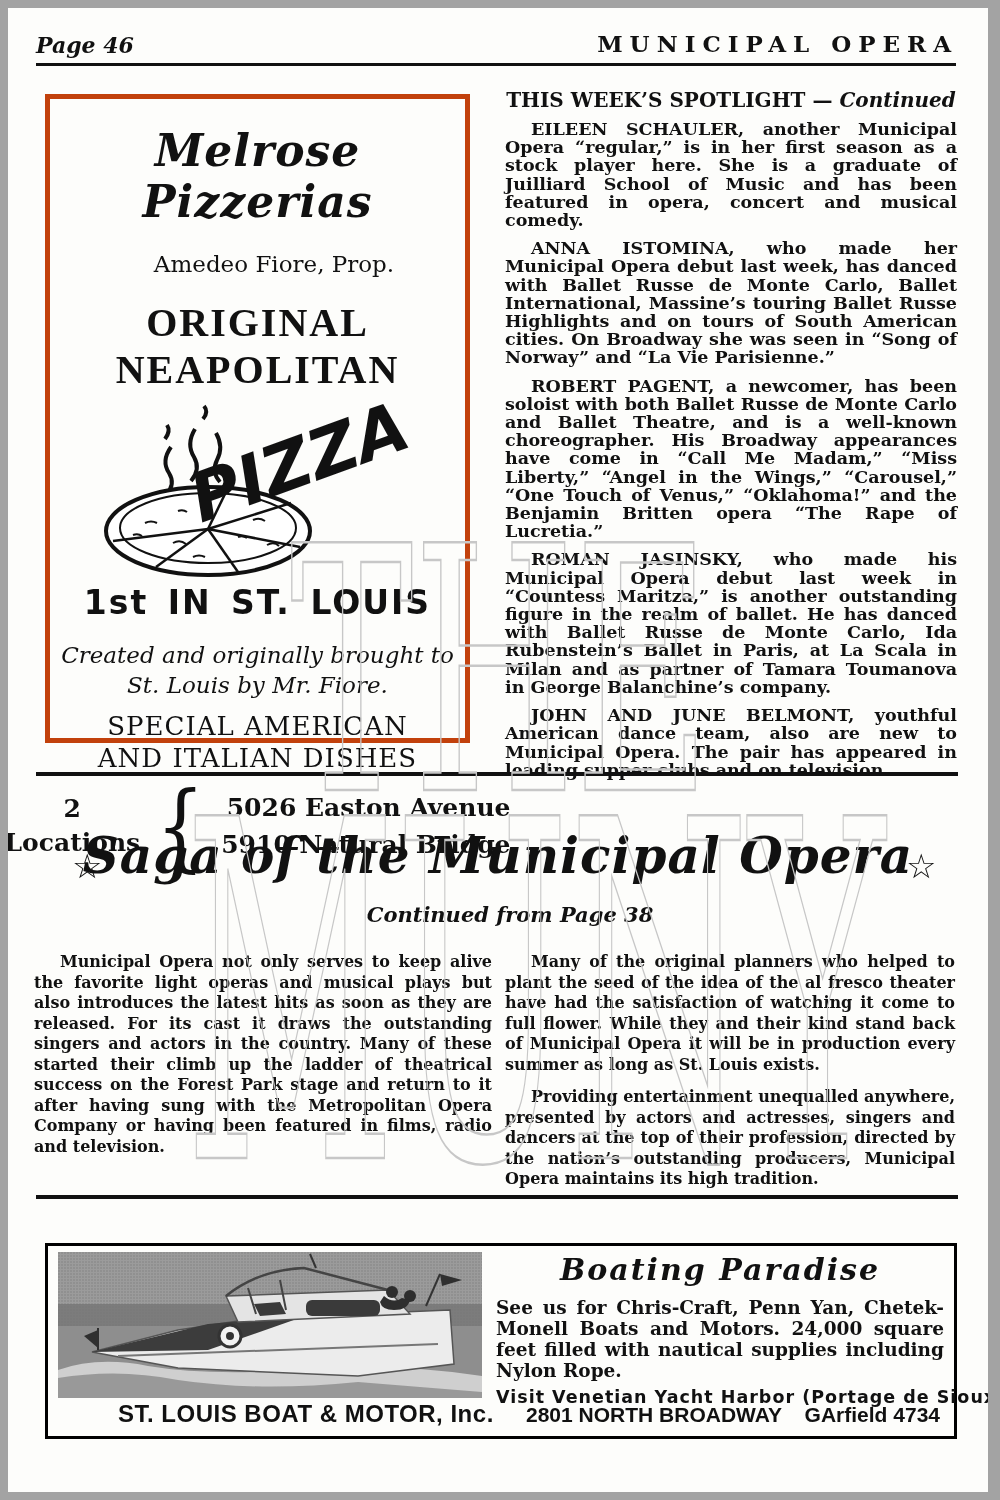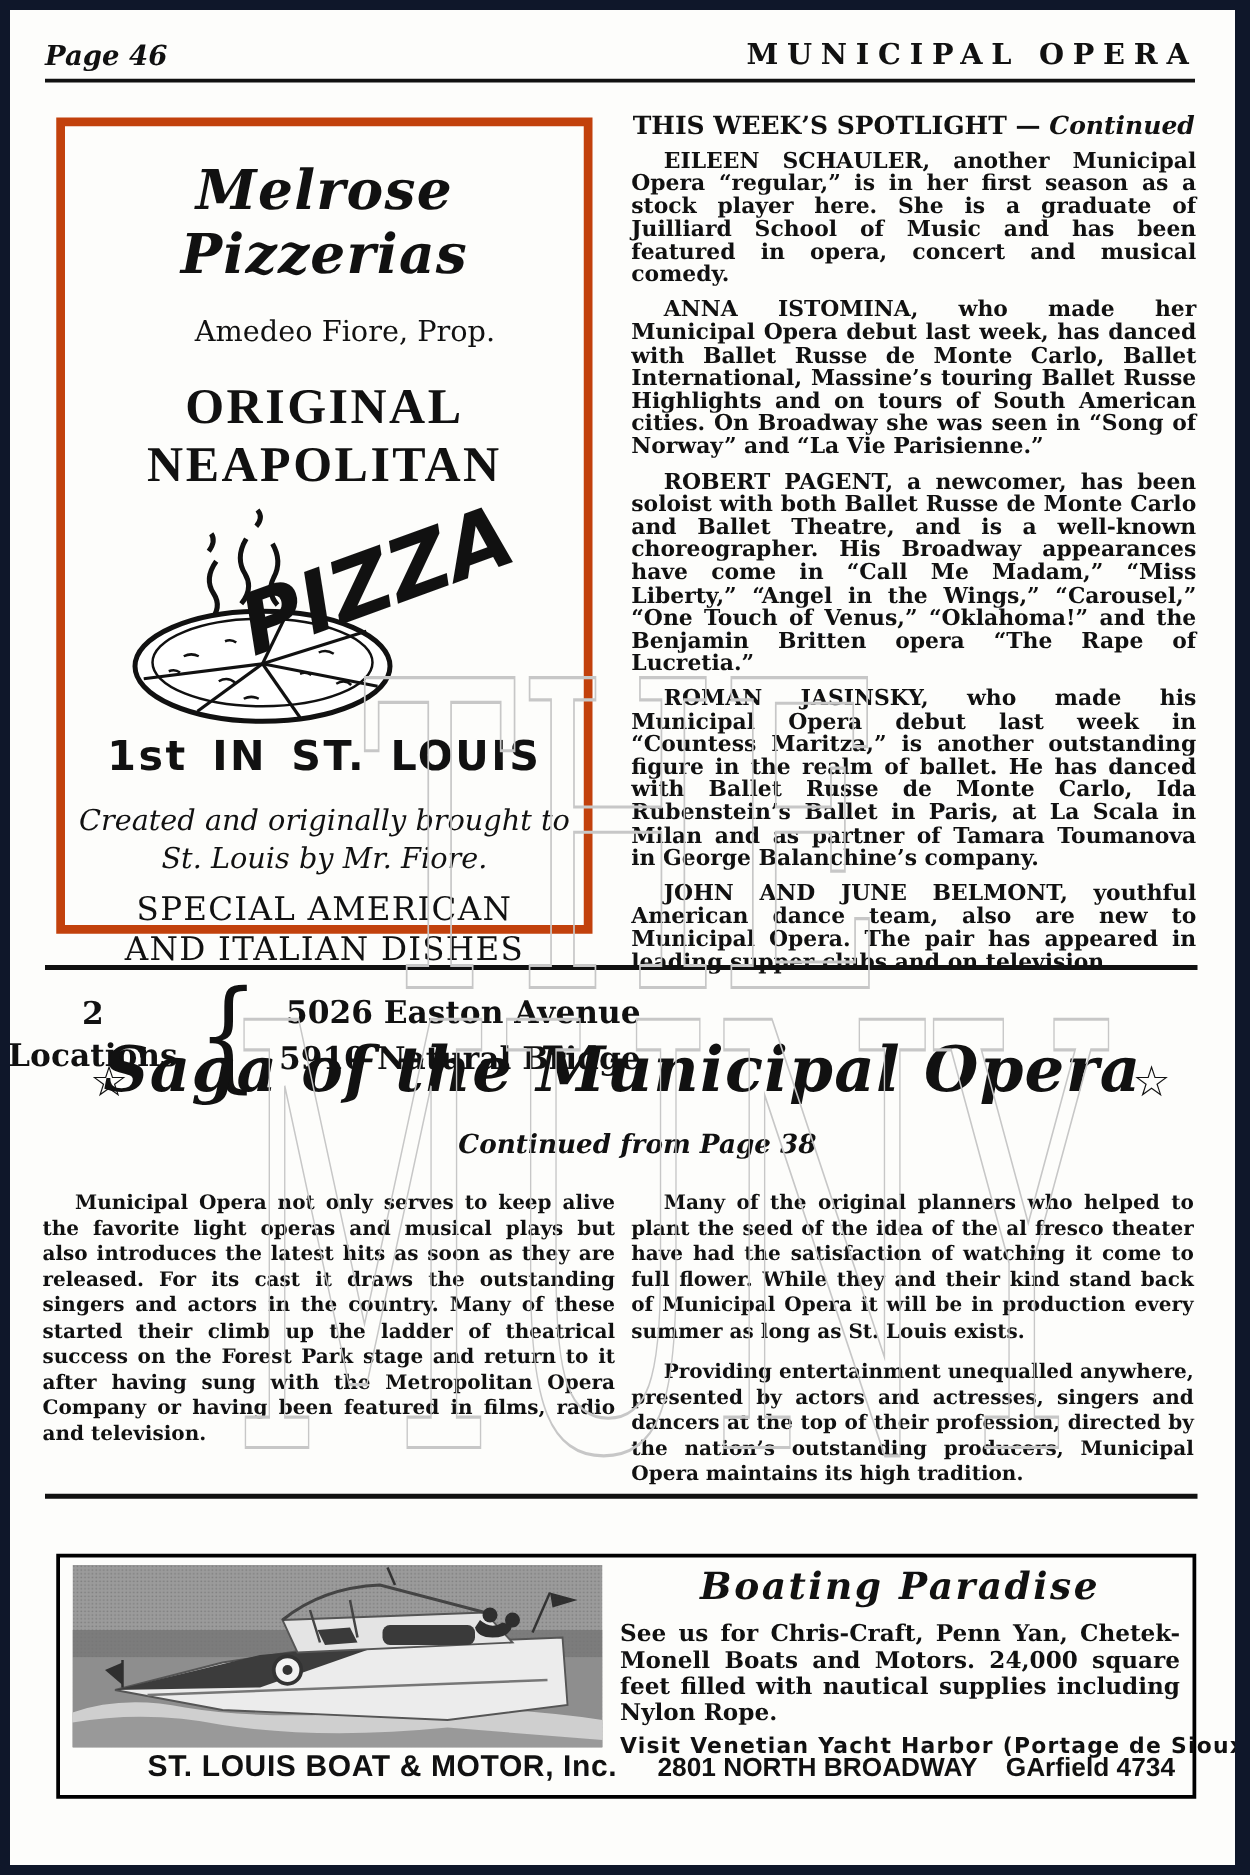--- a/index.html
+++ b/index.html
@@ -1,25 +1,25 @@
 <!DOCTYPE html>
 <html><head>
 <meta charset="utf-8">
 <style>
   html,body{margin:0;padding:0;background:#000;}
-  #frame{position:relative;width:1000px;height:1500px;background:#0f172a;overflow:hidden;}
+  #frame{position:relative;width:1000px;height:1500px;background:#a3a3a3;overflow:hidden;}
   #page{position:absolute;left:8px;top:8px;width:980px;height:1484px;background:#fdfdfb;overflow:hidden;
         font-family:"DejaVu Serif",serif;color:#111;}
   .abs{position:absolute;}
   
   .page-label{left:28px;top:24px;font-size:22px;font-weight:bold;font-style:italic;}
   .masthead{right:30px;top:22px;font-size:23px;font-weight:bold;letter-spacing:7px;white-space:nowrap;}
   .header-rule{left:28px;top:55px;width:920px;height:3px;background:#111;}
   
-  .pizza-box{left:37px;top:86px;width:415px;height:639px;border:7px solid #c2410c;text-align:center;}
+  .pizza-box{left:37px;top:86px;width:415px;height:639px;border:5px solid #c2410c;text-align:center;}
   .pz-name{margin-top:26px;font-size:44px;font-weight:bold;font-style:italic;letter-spacing:1px;}
   .pz-prop{margin-top:24px;font-size:23px;padding-left:33px;}
   .pz-neap{margin-top:22px;font-size:40px;font-weight:bold;font-family:Liberation Serif, serif;letter-spacing:2px;word-spacing:8px;}
   .pz-art{margin-top:2px;}
   .pz-first{margin-top:-4px;font-size:33px;font-weight:bold;font-family:"DejaVu Sans",sans-serif;letter-spacing:2px;word-spacing:6px;}
   .pz-tag{margin-top:18px;font-size:23px;font-style:italic;line-height:30px;}
   .pz-dishes{margin-top:10px;font-size:26px;line-height:32px;letter-spacing:1px;}
   .pz-loc-row{margin-top:12px;display:flex;justify-content:center;align-items:center;gap:10px;}
   .pz-loc-label{font-size:25px;font-weight:bold;line-height:34px;}
   .pz-brace{font-size:96px;font-weight:normal;line-height:80px;transform:scaleX(.8);}

